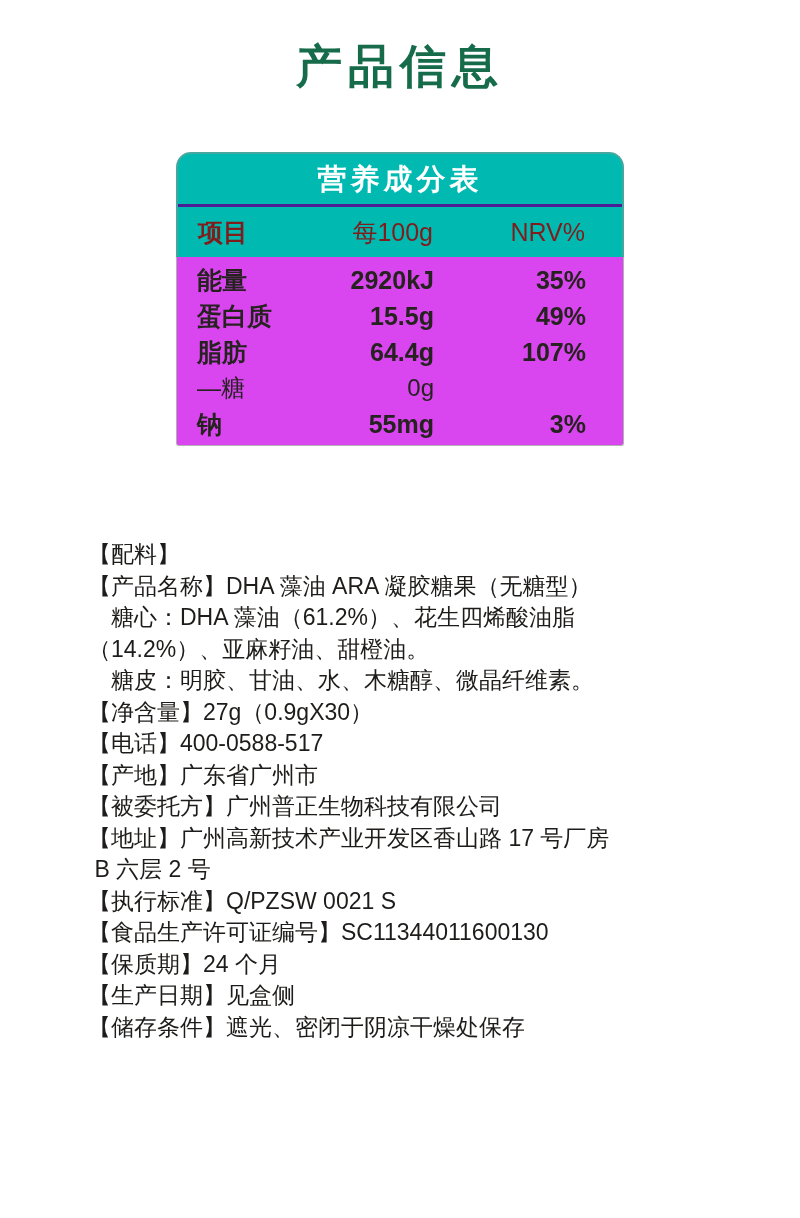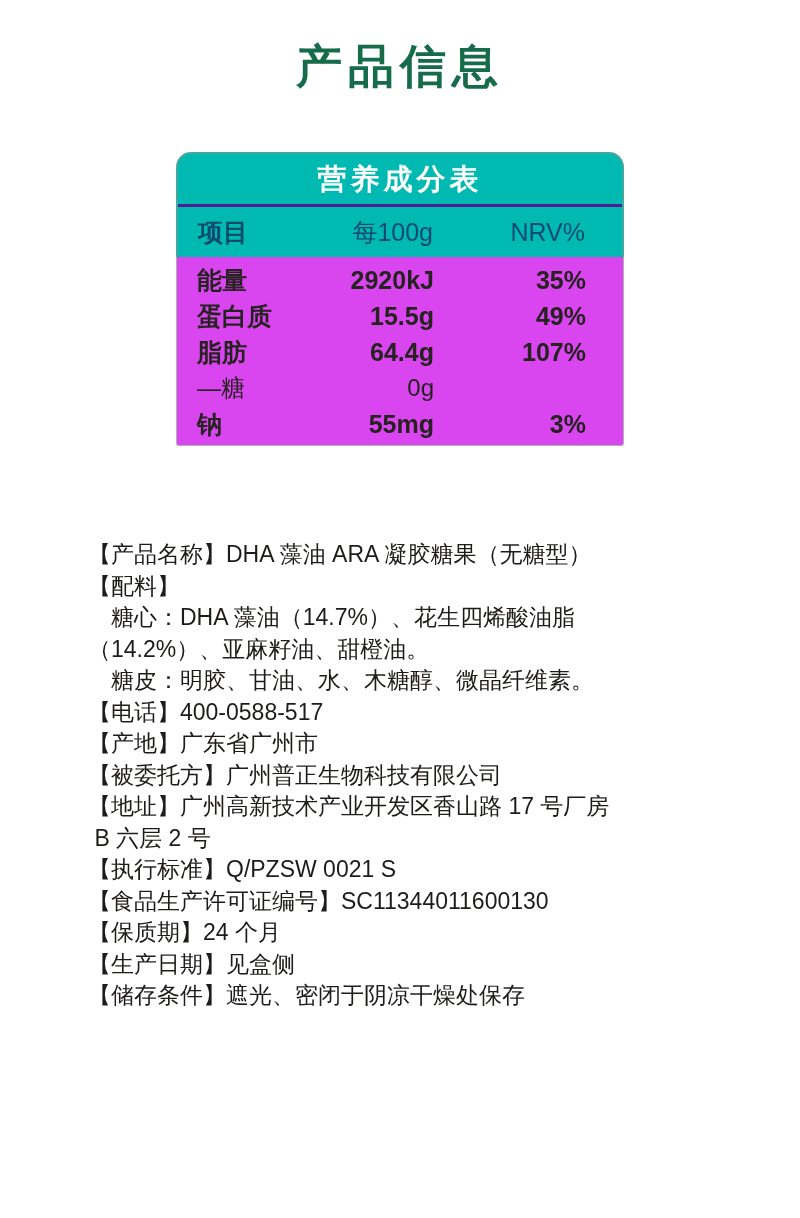--- a/index.html
+++ b/index.html
@@ -48,21 +48,21 @@
     font-weight: bold;
     letter-spacing: 4px;
     border-bottom: 3px solid #4c1d95;
   }
   .nutri-head {
     height: 50px;
     line-height: 50px;
     display: grid;
     grid-template-columns: 1fr 120px 152px;
     padding: 0 37px 0 20px;
-    color: #0c4a6e;
+    color: #7f1d1d;
     font-size: 25px;
   }
   .nutri-head .c1 { font-weight: bold; text-align: left; }
   .nutri-head .c2,
   .nutri-head .c3 { font-weight: normal; text-align: right; }
 
   .nutri-body {
     background: #d946ef;
     border: 1px solid var(--table-border, #b1b1b1);
     border-top: none;
@@ -134,25 +134,26 @@
         </div>
         <div class="nutri-row bold">
           <span class="c1">钠</span>
           <span class="c2">55mg</span>
           <span class="c3">3%</span>
         </div>
       </div>
   </div>
 
   <div class="info" id="info-lines">
+      <div class="info-line">【配料】</div>
       <div class="info-line">【产品名称】DHA 藻油 ARA 凝胶糖果（无糖型）</div>
-      <div class="info-line">【配料】</div>
-      <div class="info-line">　糖心：DHA 藻油（14.7%）、花生四烯酸油脂</div>
+      <div class="info-line">　糖心：DHA 藻油（61.2%）、花生四烯酸油脂</div>
       <div class="info-line">（14.2%）、亚麻籽油、甜橙油。</div>
       <div class="info-line">　糖皮：明胶、甘油、水、木糖醇、微晶纤维素。</div>
+      <div class="info-line">【净含量】27g（0.9gX30）</div>
       <div class="info-line">【电话】400-0588-517</div>
       <div class="info-line">【产地】广东省广州市</div>
       <div class="info-line">【被委托方】广州普正生物科技有限公司</div>
       <div class="info-line">【地址】广州高新技术产业开发区香山路 17 号厂房</div>
       <div class="info-line"> B 六层 2 号</div>
       <div class="info-line">【执行标准】Q/PZSW 0021 S</div>
       <div class="info-line">【食品生产许可证编号】SC11344011600130</div>
       <div class="info-line">【保质期】24 个月</div>
       <div class="info-line">【生产日期】见盒侧</div>
       <div class="info-line">【储存条件】遮光、密闭于阴凉干燥处保存</div>

